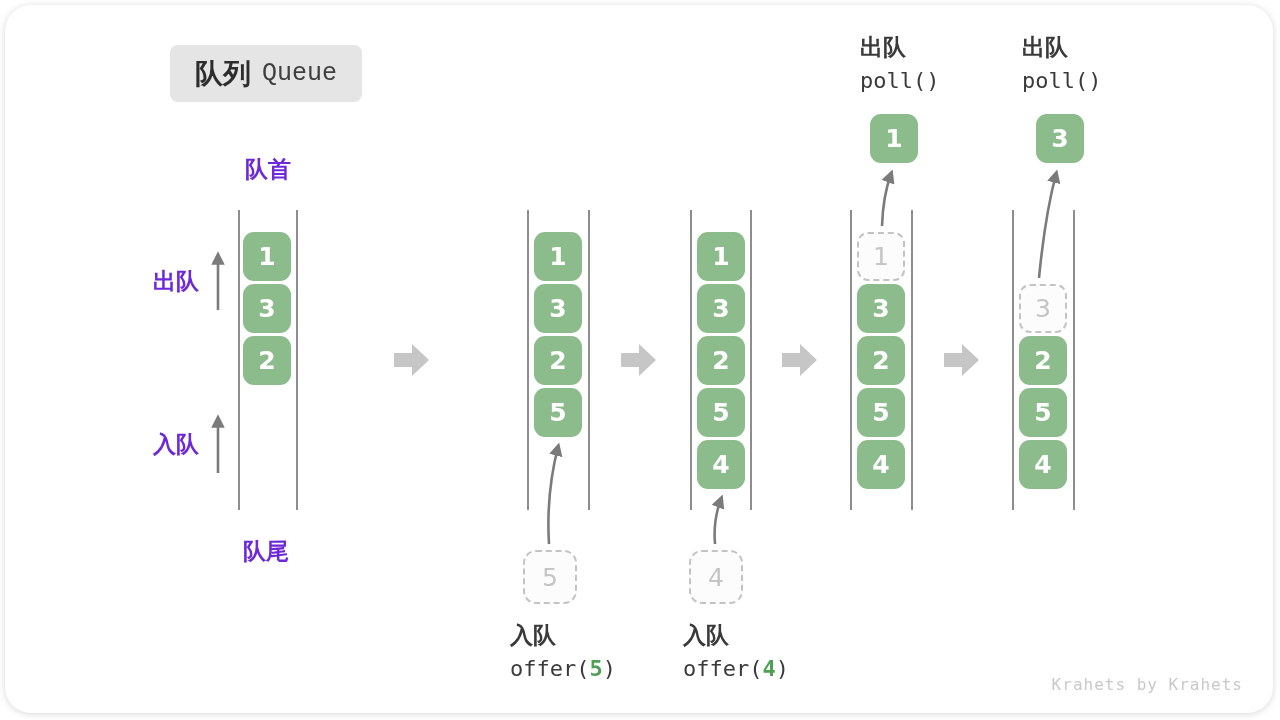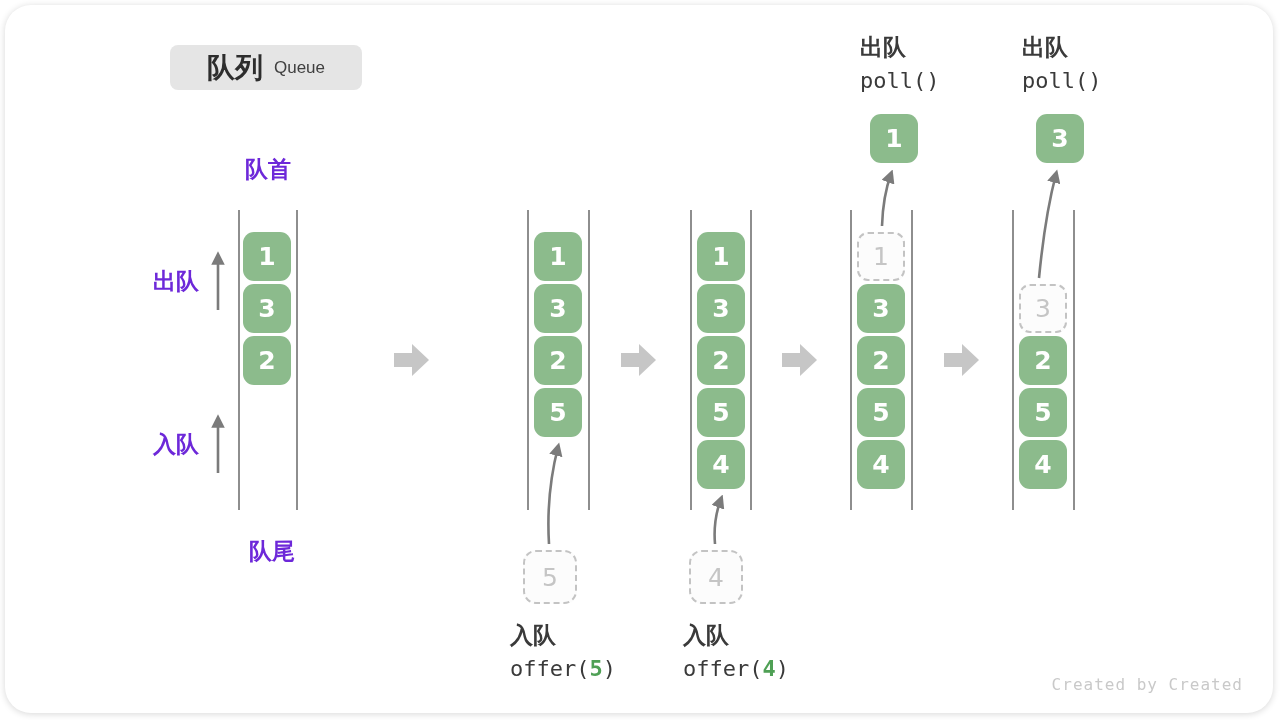--- a/index.html
+++ b/index.html
@@ -1,24 +1,24 @@
 <!DOCTYPE html>
 <html><head>
 <meta charset="utf-8">
 <style>
   html,body{margin:0;padding:0;width:1280px;height:720px;background:#ffffff;overflow:hidden;}
   .canvas{position:relative;width:1280px;height:720px;font-family:"Liberation Sans",sans-serif;}
   .card{position:absolute;left:5px;top:5px;width:1268px;height:708px;background:#ffffff;
         border-radius:26px;box-shadow:0 1px 7px rgba(0,0,0,0.16);}
   .abs{position:absolute;}
   .cjk{font-family:"Liberation Sans",sans-serif;font-weight:700;color:#6d28d9;font-size:23px;line-height:1;}
-  .badge{position:absolute;left:170px;top:45px;width:192px;height:45px;background:#e5e5e5;
+  .badge{position:absolute;left:170px;top:45px;width:192px;height:57px;background:#e5e5e5;
          border-radius:8px;display:flex;align-items:center;justify-content:center;gap:11px;}
   .badge .zh{font-size:28px;font-weight:700;color:#2d2d2d;font-family:"Liberation Sans",sans-serif;}
-  .badge .en{font-size:17px;color:#3f3f3f;font-family:Liberation Sans, sans-serif;}
+  .badge .en{font-size:25px;color:#3f3f3f;font-family:Liberation Mono, monospace;}
   .wall{position:absolute;top:210px;height:300px;width:2px;background:#8e8e8e;}
   .qbox{position:absolute;width:48px;height:49px;border-radius:11px;background:#8CBB8C;color:#ffffff;
         display:flex;align-items:center;justify-content:center;
         font-family:"DejaVu Sans",sans-serif;font-weight:600;font-size:25px;}
   .qbox.dashed{background:#fcfcfc;border:2px dashed #c3c3c3;color:#c5c5c5;
                width:44px;height:45px;font-weight:400;}
   .qbox.float-dashed{width:50px;height:50px;border-radius:13px;background:#fcfcfc;
                      border:2px dashed #c3c3c3;color:#c5c5c5;font-weight:400;}
   .oplabel{position:absolute;line-height:34px;}
   .oplabel .l1{display:block;font-family:"Liberation Sans",sans-serif;font-weight:700;color:#3a3a3a;font-size:23px;}
@@ -35,21 +35,21 @@
 
 <div class="canvas">
   <div class="card"></div>
 
   <div class="badge">
     <span class="zh">队列</span>
     <span class="en">Queue</span>
   </div>
 
   <div class="abs cjk" style="left:238px;top:158px;width:60px;text-align:center;">队首</div>
-  <div class="abs cjk" style="left:242px;top:540px;width:60px;text-align:center;">队尾</div>
+  <div class="abs cjk" style="left:236px;top:540px;width:60px;text-align:center;">队尾</div>
 
   <div class="abs cjk" style="left:153px;top:270px;">出队</div>
   <div class="abs cjk" style="left:153px;top:433px;">入队</div>
 
   <div class="wall" style="left:238px;"></div>
   <div class="wall" style="left:296px;"></div>
   <div class="wall" style="left:527px;"></div>
   <div class="wall" style="left:588px;"></div>
   <div class="wall" style="left:690px;"></div>
   <div class="wall" style="left:750px;"></div>
@@ -128,14 +128,14 @@
 
   <div class="oplabel" style="left:510px;top:618px;">
     <span class="l1">入队</span>
     <span class="l2"><span>offer(</span><span class="codearg">5</span><span>)</span></span>
   </div>
   <div class="oplabel" style="left:683px;top:618px;">
     <span class="l1">入队</span>
     <span class="l2"><span>offer(</span><span class="codearg">4</span><span>)</span></span>
   </div>
 
-  <div class="watermark">Created by Created</div>
+  <div class="watermark">Krahets by Krahets</div>
 </div>
 
 </body></html>

